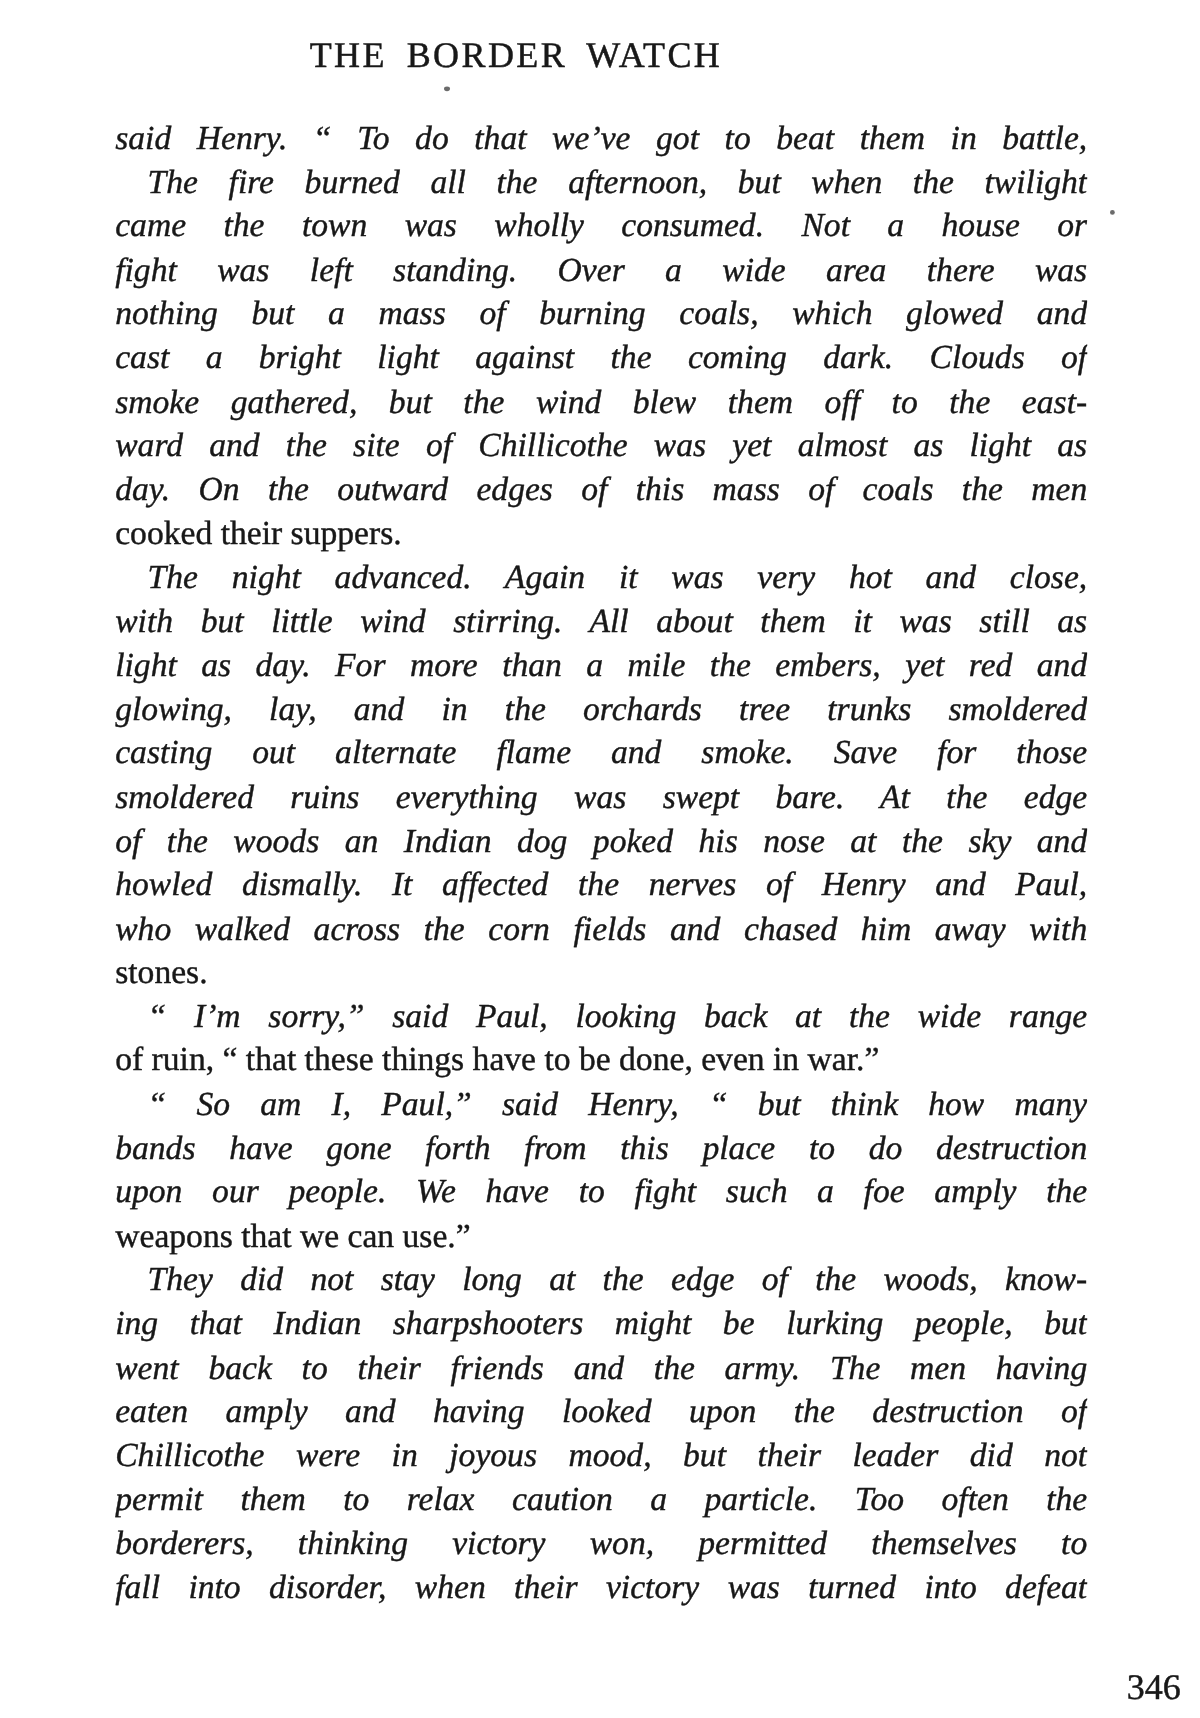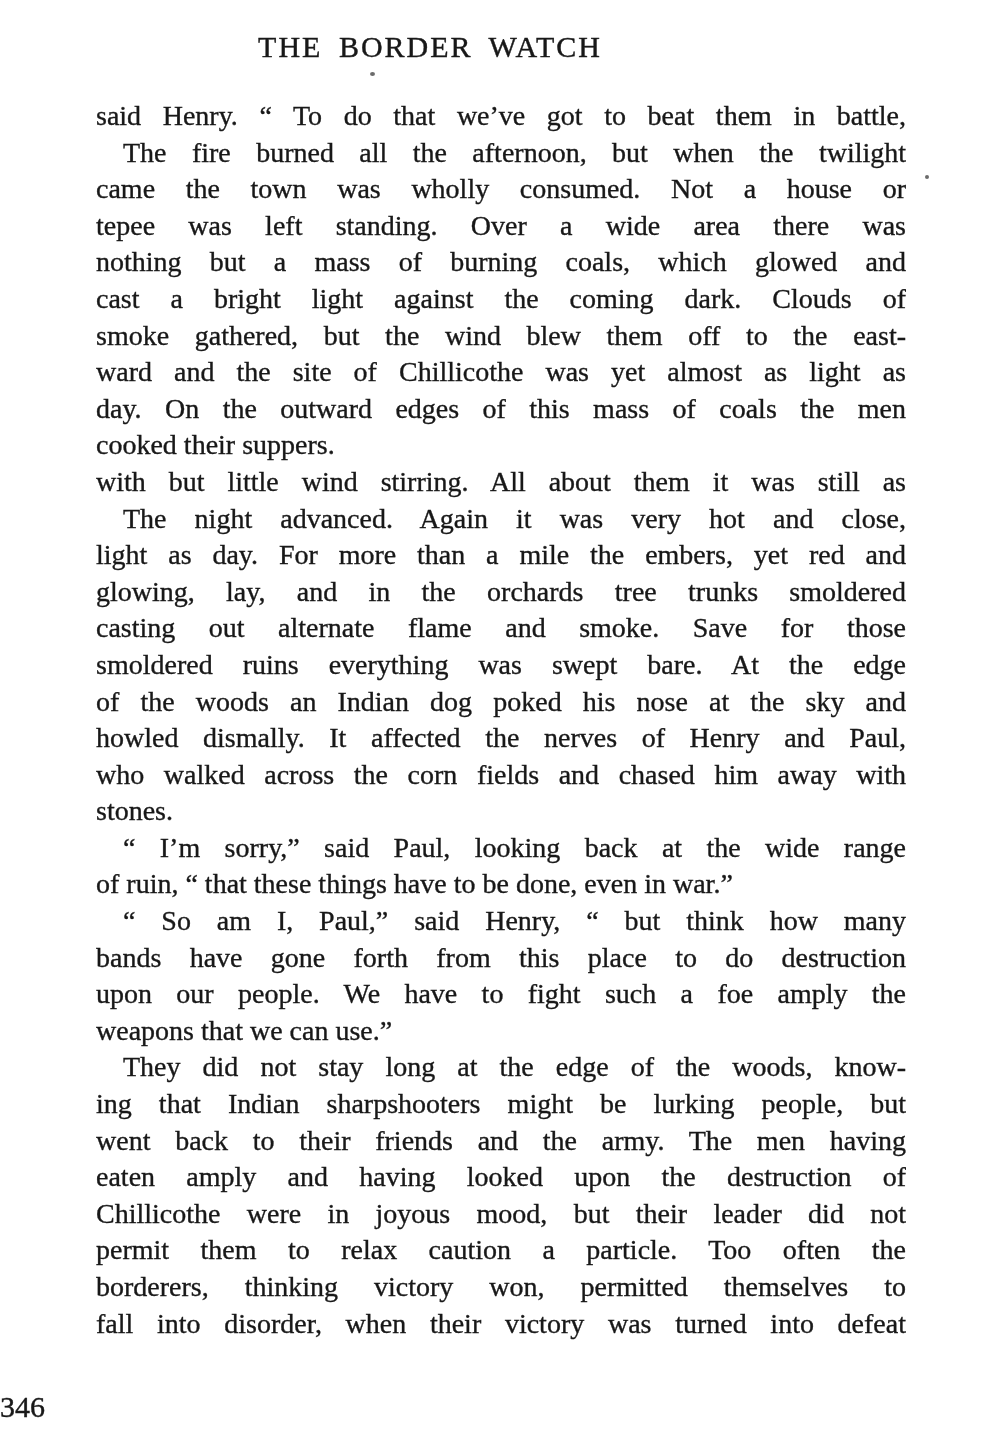--- a/index.html
+++ b/index.html
@@ -34,26 +34,27 @@
   .paragraph { margin: 0; padding: 0; }
   .line {
     line-height: 36.6px;
     height: 36.6px;
     overflow: hidden;
     text-align: left;
   }
   .line.j {
     text-align: justify;
     text-align-last: justify;
+    font-style: italic;
   }
   .line.indent { text-indent: 27px; }
   .page-number {
     position: absolute;
     top: 1390px; left: 0; width: 984px;
-    text-align: left;
+    text-align: right;
     font-size: 30px;
     -webkit-text-stroke: 0.4px currentColor;
   }
   .speck {
     position: absolute;
     background: #3a3a3a;
     border-radius: 50%;
     opacity: 0.75;
   }
   .speck.s1 { left: 370px; top: 72px; width: 5px; height: 4px; }
@@ -67,31 +68,31 @@
 <div class="speck s1"></div>
 <div class="speck s2"></div>
 
 <main class="text-body" id="text-body">
     <div class="paragraph">
       <div class="line j">said Henry.  “ To do that we’ve got to beat them in battle,</div>
     </div>
     <div class="paragraph">
       <div class="line j indent">The fire burned all the afternoon, but when the twilight</div>
       <div class="line j">came the town was wholly consumed.  Not a house or</div>
-      <div class="line j">tepee was left standing.  Over a wide area there was</div>
+      <div class="line j">fight was left standing.  Over a wide area there was</div>
       <div class="line j">nothing but a mass of burning coals, which glowed and</div>
       <div class="line j">cast a bright light against the coming dark.  Clouds of</div>
       <div class="line j">smoke gathered, but the wind blew them off to the east-</div>
       <div class="line j">ward and the site of Chillicothe was yet almost as light as</div>
       <div class="line j">day.  On the outward edges of this mass of coals the men</div>
       <div class="line">cooked their suppers.</div>
     </div>
     <div class="paragraph">
+      <div class="line j indent">The night advanced.  Again it was very hot and close,</div>
       <div class="line j">with but little wind stirring.  All about them it was still as</div>
-      <div class="line j indent">The night advanced.  Again it was very hot and close,</div>
       <div class="line j">light as day.  For more than a mile the embers, yet red and</div>
       <div class="line j">glowing, lay, and in the orchards tree trunks smoldered</div>
       <div class="line j">casting out alternate flame and smoke.  Save for those</div>
       <div class="line j">smoldered ruins everything was swept bare.  At the edge</div>
       <div class="line j">of the woods an Indian dog poked his nose at the sky and</div>
       <div class="line j">howled dismally.  It affected the nerves of Henry and Paul,</div>
       <div class="line j">who walked across the corn fields and chased him away with</div>
       <div class="line">stones.</div>
     </div>
     <div class="paragraph">

